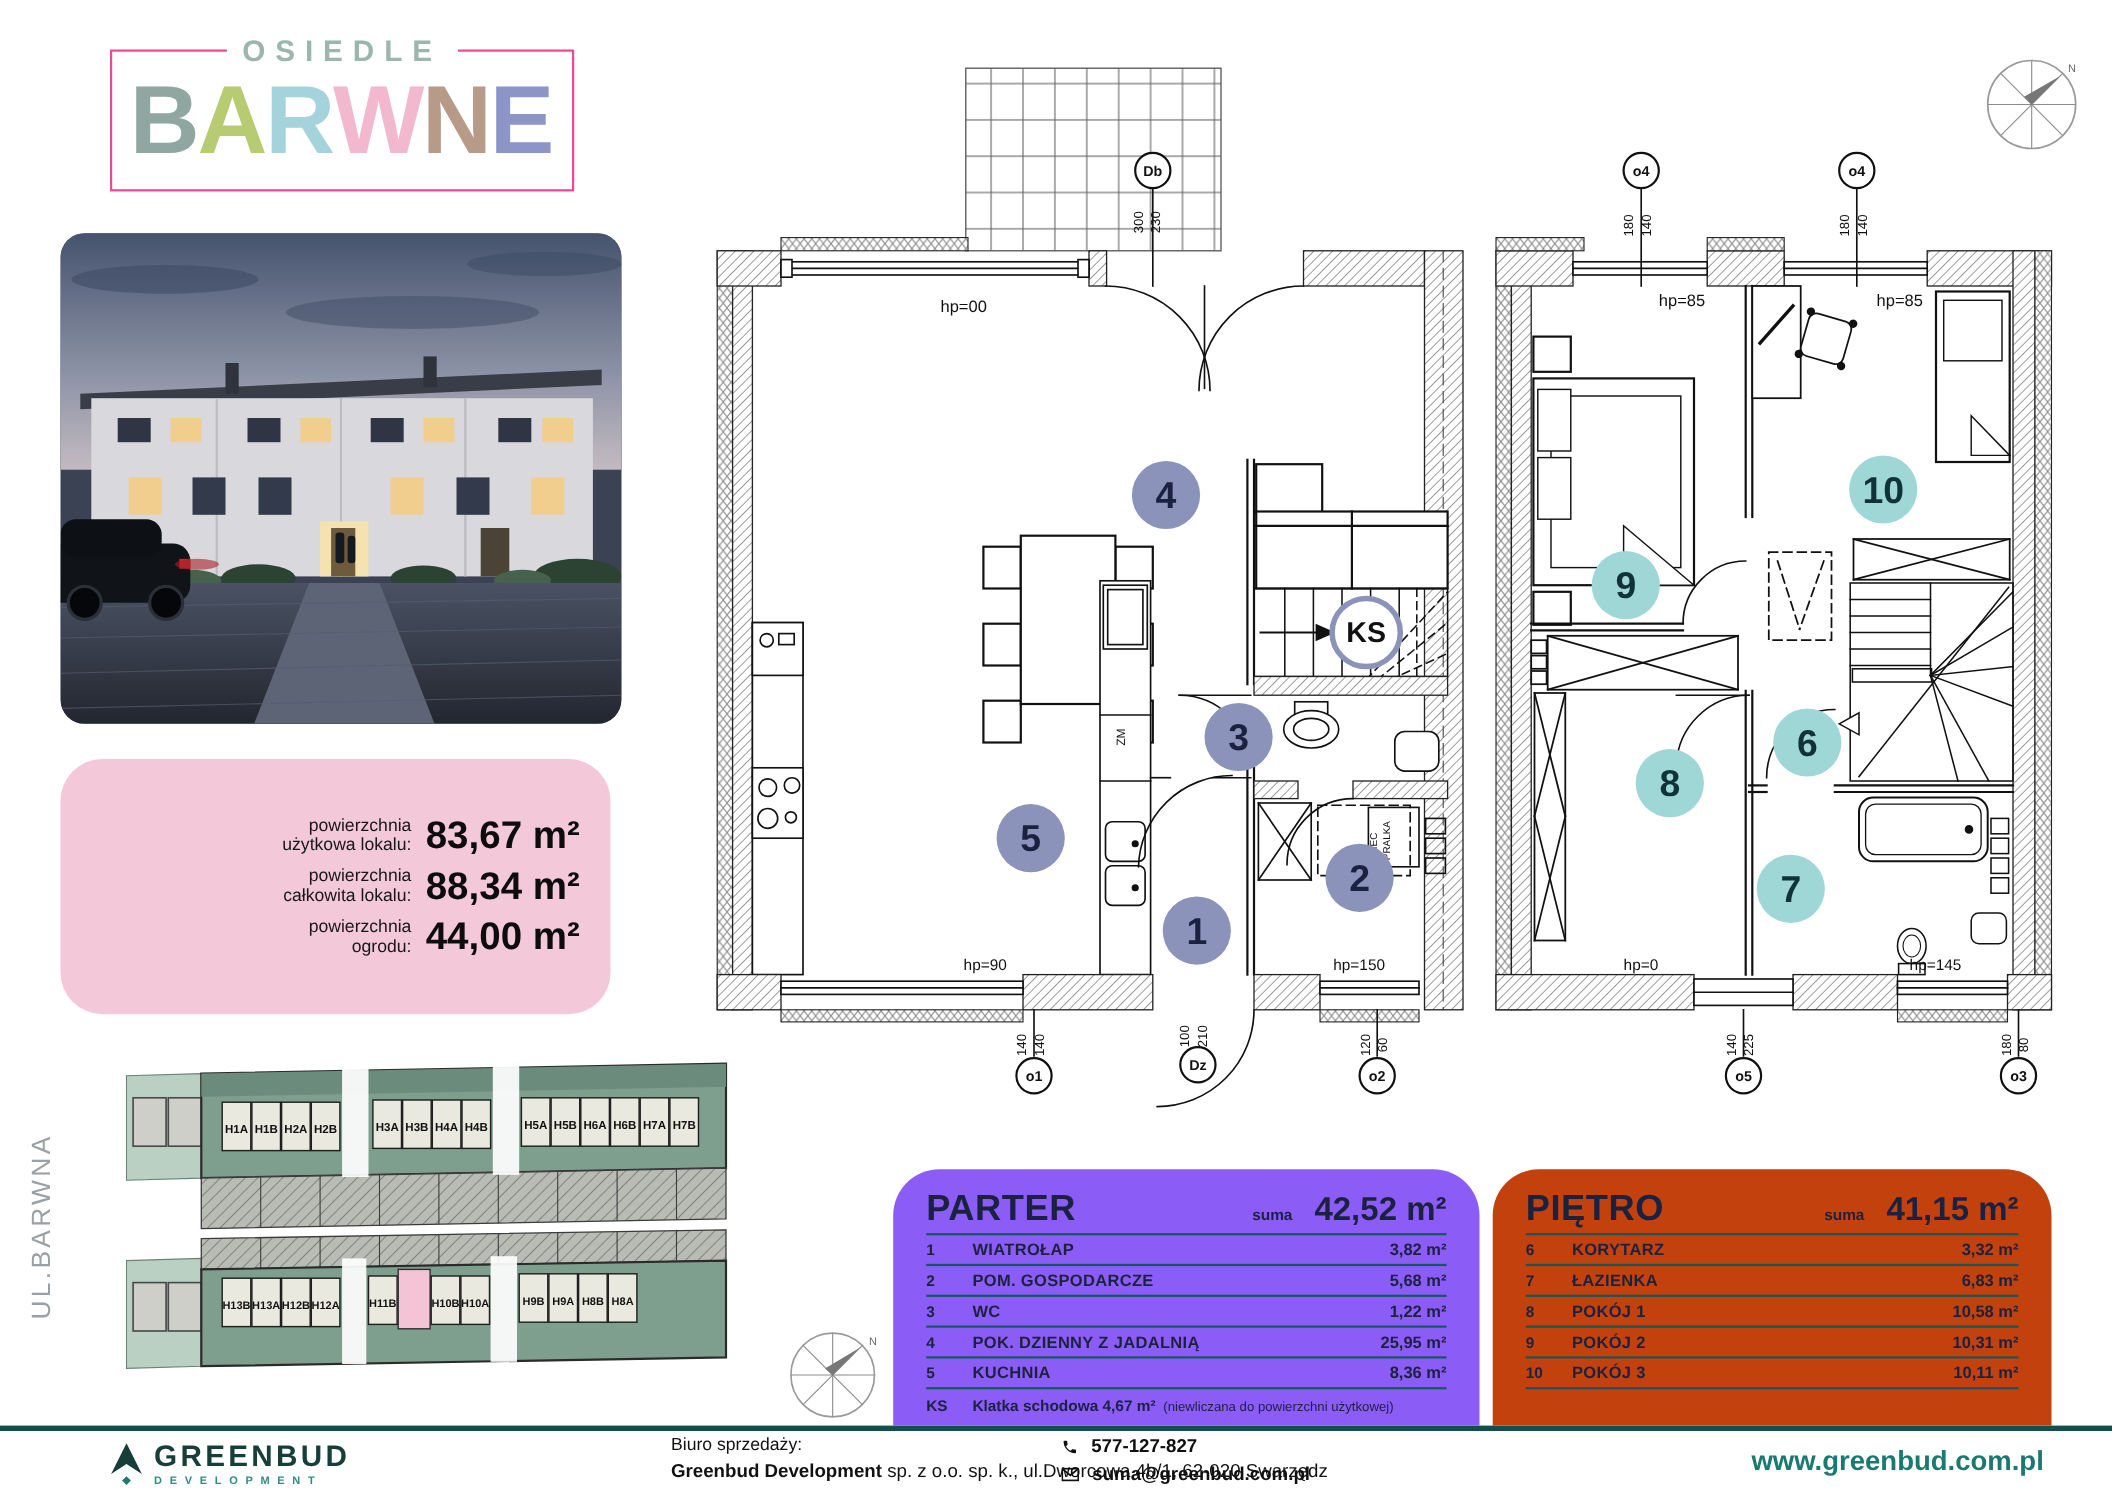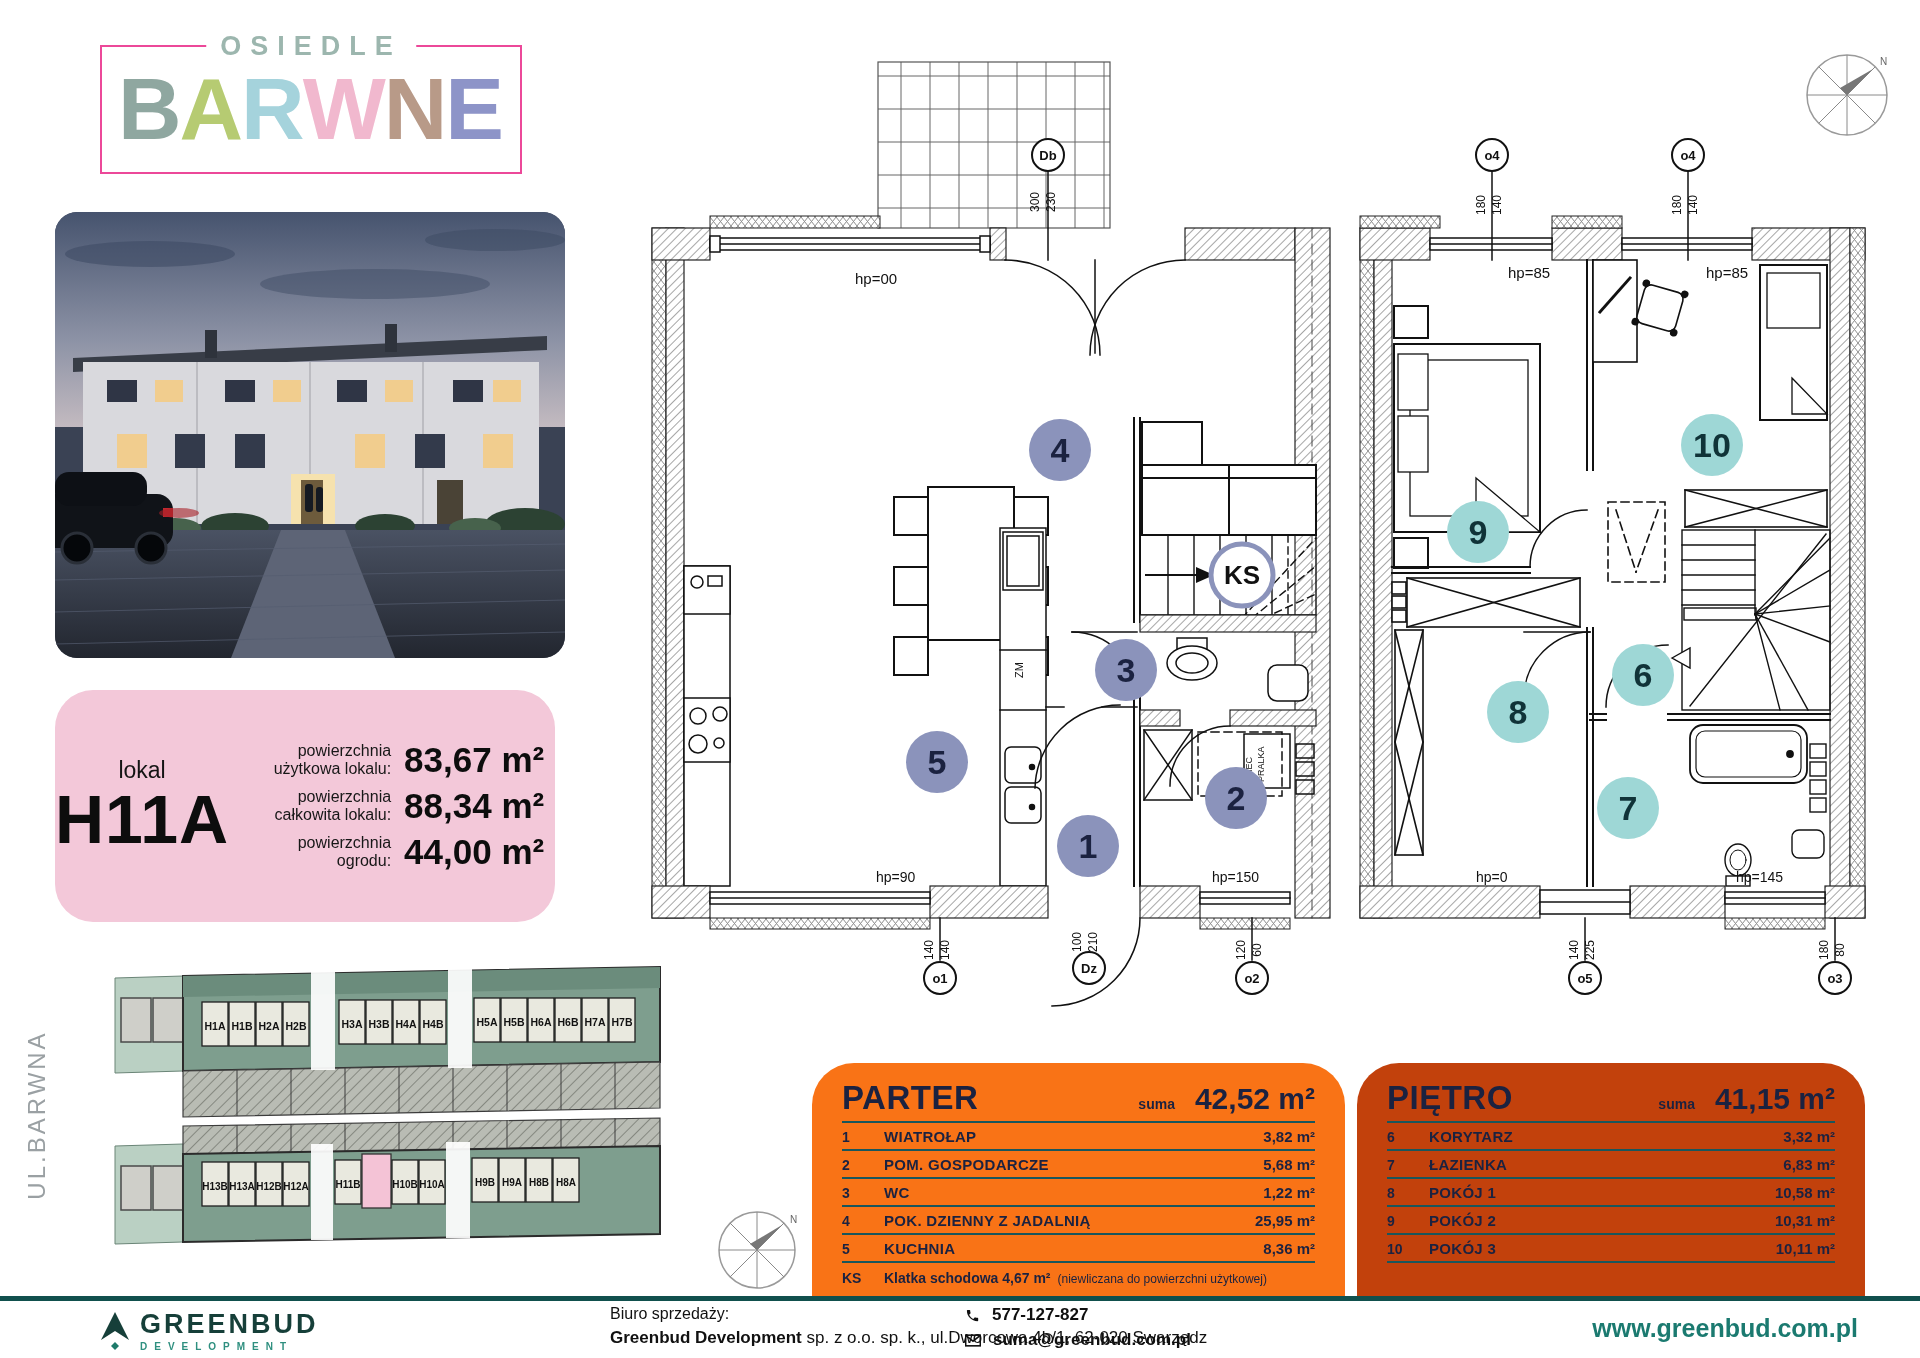--- a/index.html
+++ b/index.html
@@ -22,21 +22,21 @@
   .card-left{width:215px;text-align:center;}
   .card-lokal{font-size:23px;font-weight:500;color:#141414;}
   .card-unit{font-size:68px;font-weight:800;letter-spacing:1px;color:#0d0d0d;line-height:1.05;}
   .card-rows{flex:1;display:flex;flex-direction:column;gap:6px;padding-right:18px;justify-content:flex-end;}
   .card-row{display:flex;align-items:center;justify-content:flex-end;gap:13px;}
   .card-lbl{width:162px;text-align:right;font-size:16px;line-height:1.12;color:#171717;font-weight:500;}
   .card-val{width:150px;font-size:35px;font-weight:800;color:#0d0d0d;white-space:nowrap;}
 
   
   .panel{top:1063px;height:233px;border-radius:42px 42px 0 0;box-sizing:border-box;padding:16px 30px 0 30px;}
-  .panel.parter{left:812px;width:533px;background:#f97316;}
+  .panel.parter{left:812px;width:533px;background:#8b5cf6;}
   .panel.pietro{left:1357px;width:508px;background:#c2410c;}
   .thead{display:flex;align-items:baseline;}
   .ttitle{font-size:33px;font-weight:800;color:#1b2240;letter-spacing:.5px;flex:1;}
   .tsuma{font-size:14px;font-weight:700;color:#1b2240;margin-right:20px;}
   .tsumaval{font-size:30px;font-weight:800;color:#1b2240;}
   .thr{height:2px;background:#19565c;margin-top:4px;}
   .trow{display:flex;align-items:baseline;border-bottom:2px solid #19565c;padding:5px 0 4px 0;}
   .tno{width:42px;font-size:14px;font-weight:700;color:#1b2240;}
   .tname{flex:1;font-size:15px;font-weight:700;color:#1b2240;letter-spacing:.3px;}
   .tval{font-size:15px;font-weight:700;color:#1b2240;}
@@ -145,24 +145,20 @@
     <ellipse cx="124" cy="301" rx="20" ry="5" fill="#a82028" opacity="0.6"></ellipse>
   </g>
   <g fill="#151a22">
     <rect x="250" y="272" width="8" height="28" rx="3"></rect>
     <rect x="261" y="275" width="7" height="25" rx="3"></rect>
   </g>
 </svg>
 </div>
 
 <div class="abs card">
-  <div class="card-left">
-    <div class="card-lokal">lokal</div>
-    <div class="card-unit">H11A</div>
-  </div>
   <div class="card-rows">
     <div class="card-row">
       <div class="card-lbl"><span>powierzchnia</span><br><span>użytkowa lokalu:</span></div>
       <div class="card-val">83,67 m²</div>
     </div>
     <div class="card-row">
       <div class="card-lbl"><span>powierzchnia</span><br><span>całkowita lokalu:</span></div>
       <div class="card-val">88,34 m²</div>
     </div>
     <div class="card-row">

